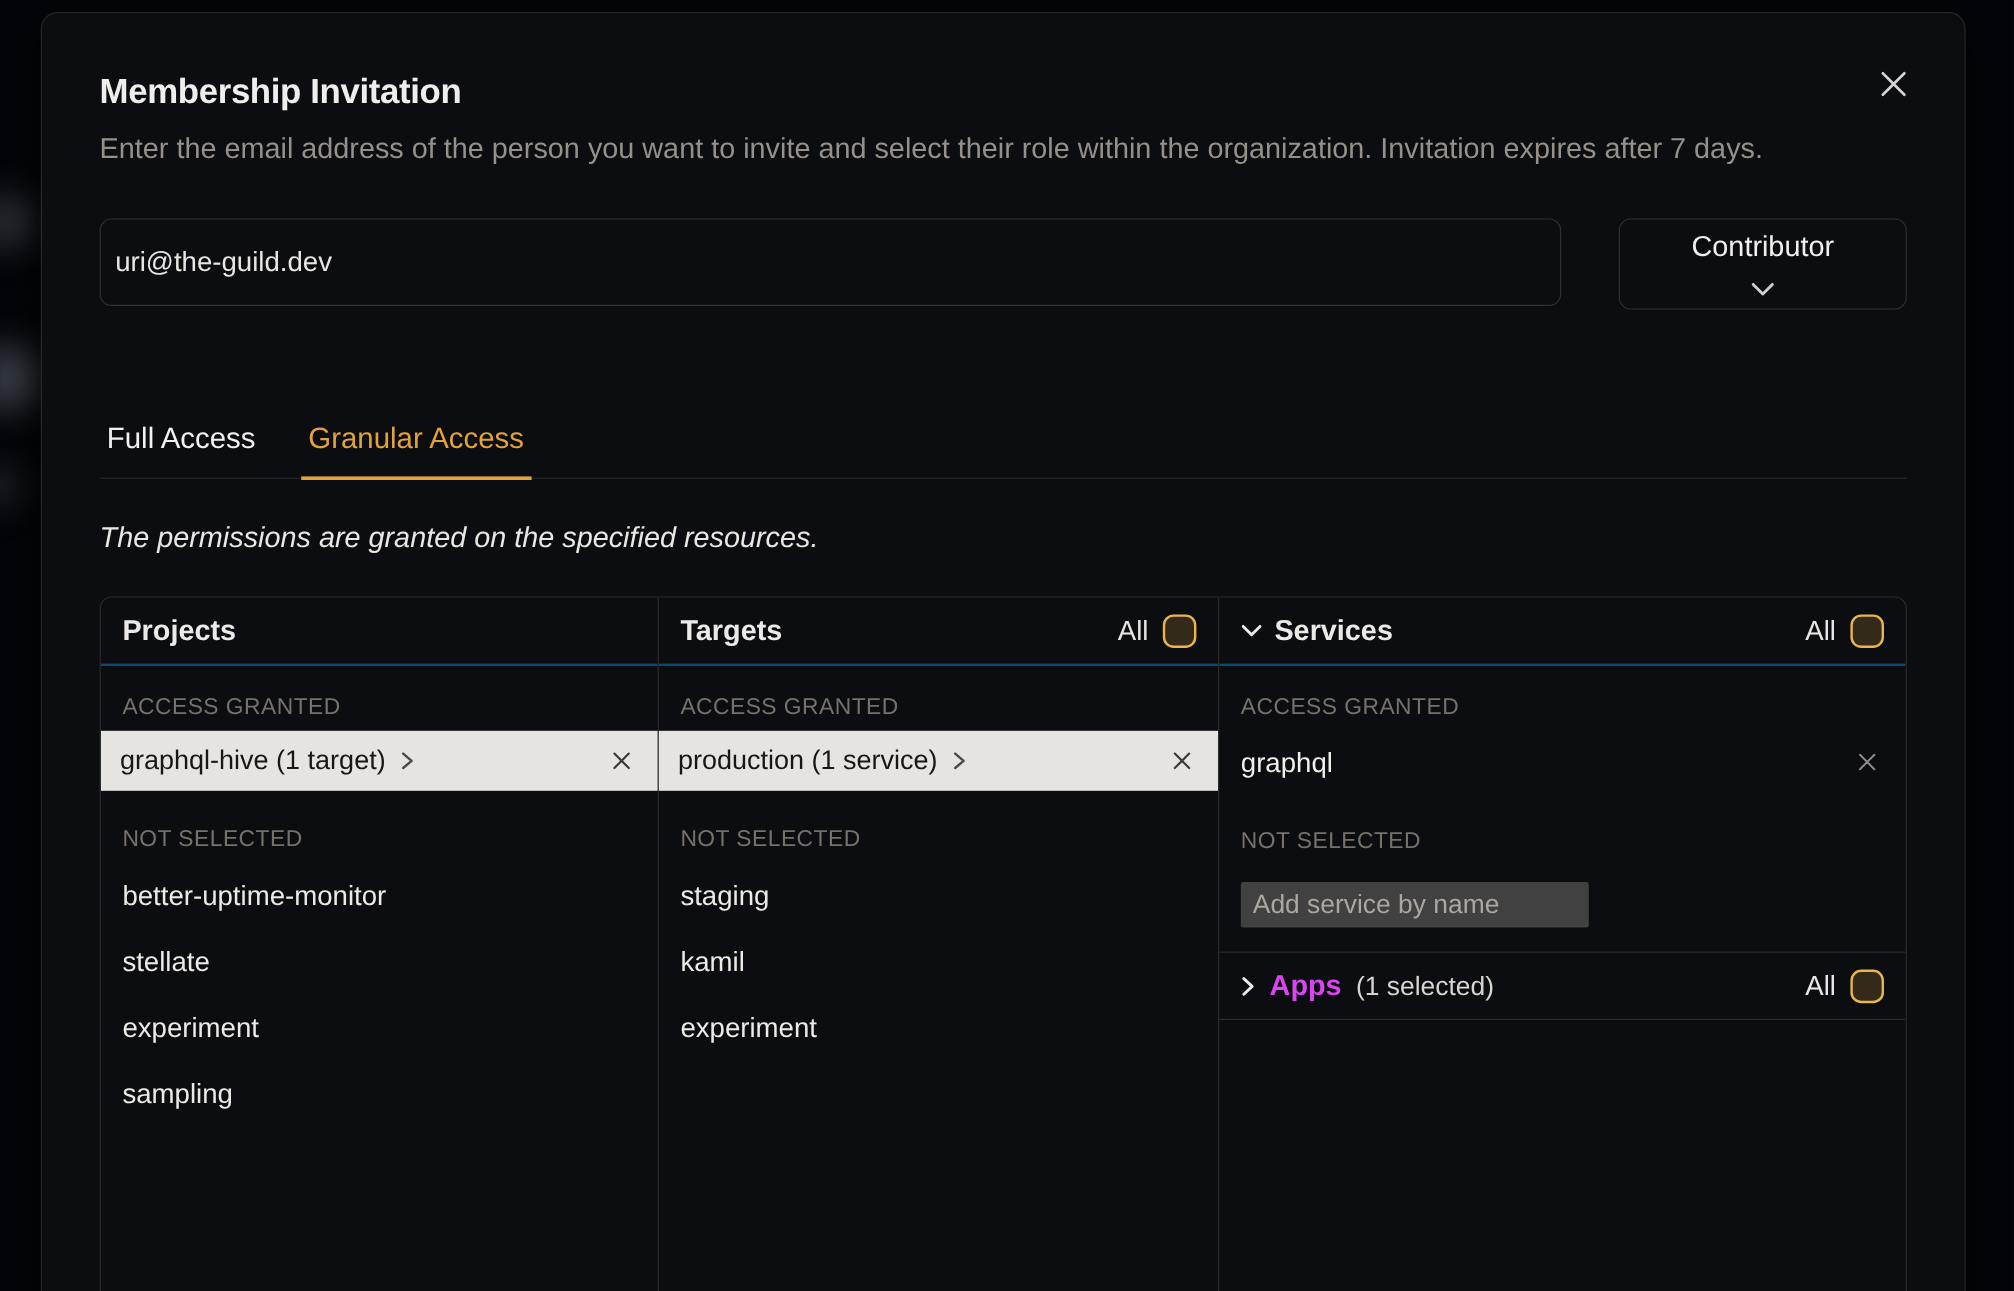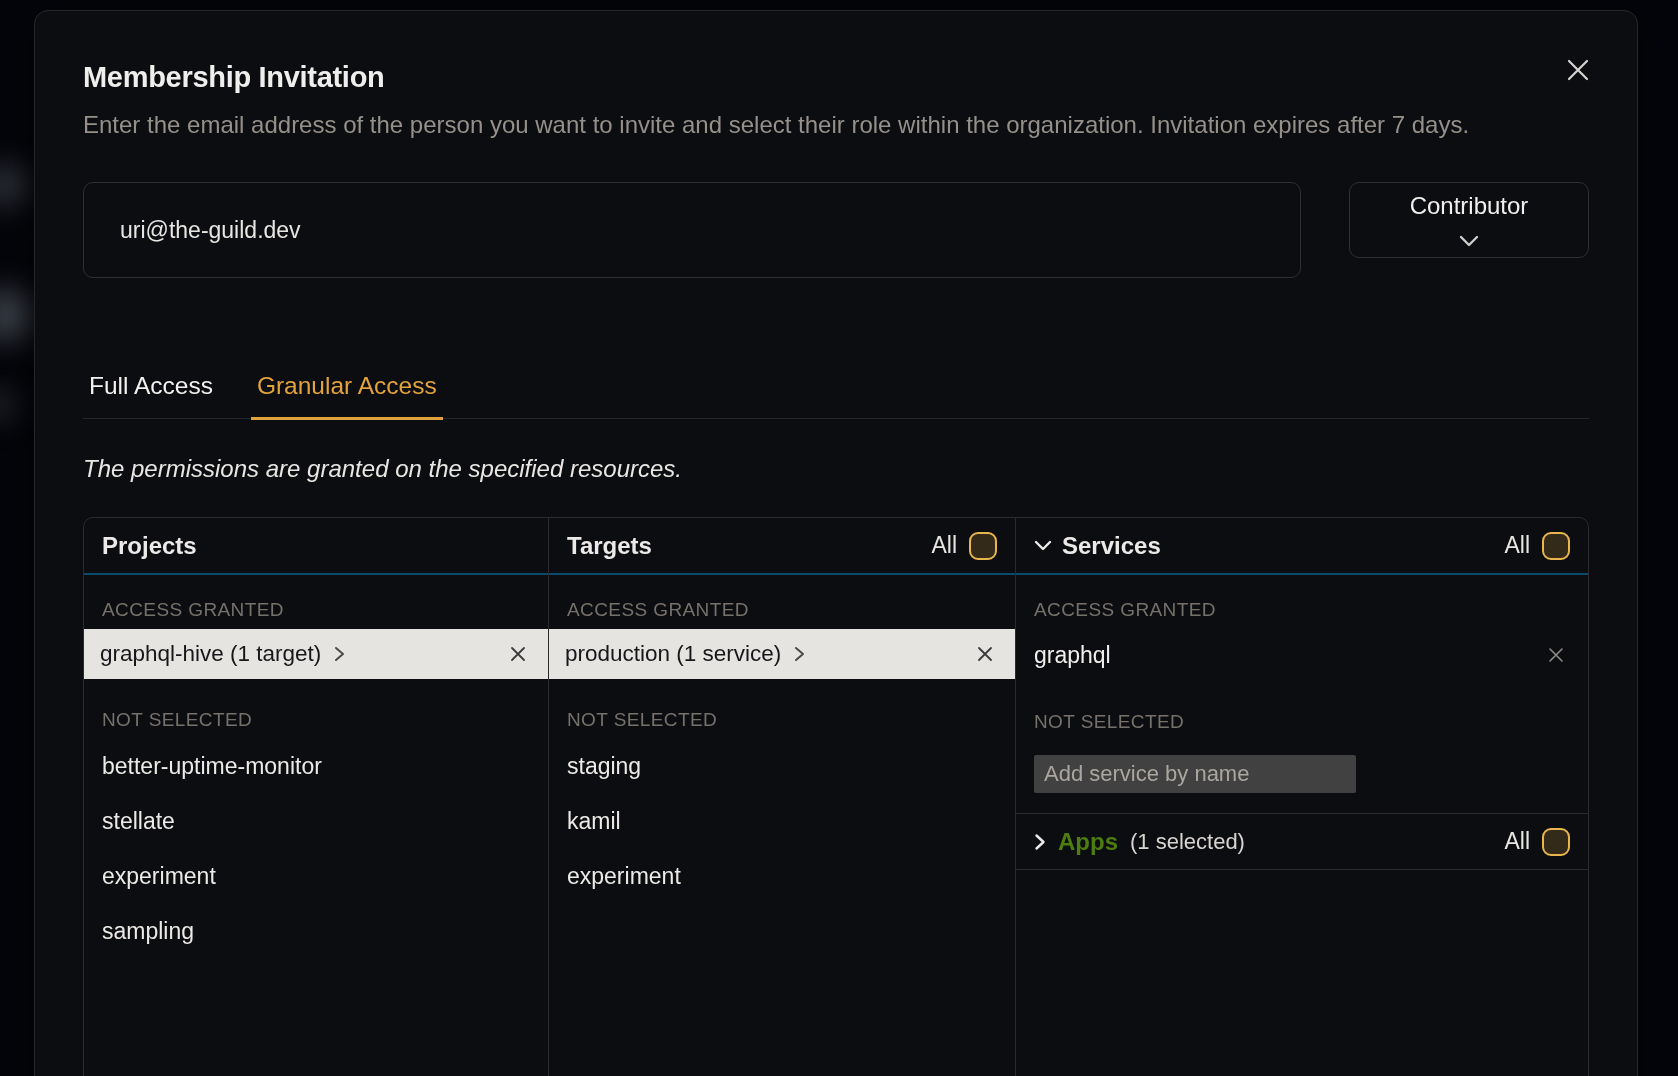--- a/index.html
+++ b/index.html
@@ -30,22 +30,22 @@
   .modal-title {
     padding-top:50px; font-size:29px; font-weight:700; color:#efeeed;
     letter-spacing:-0.3px;
   }
   .modal-desc {
     margin-top:14px; font-size:24px; line-height:34px; color:#95908a;
     max-width:1502px;
   }
   .form-row { margin-top:40px; display:flex; gap:48px; }
   .email-input {
-    flex:1; height:96px; background:transparent; border:1px solid #303034;
-    border-radius:10px; color:#e8e6e3; font-size:23px; padding:0 36px;
+    flex:1; height:73px; background:transparent; border:1px solid #303034;
+    border-radius:10px; color:#e8e6e3; font-size:23px; padding:0 12px;
     font-family:"Liberation Sans", sans-serif; outline:none;
   }
   .role-select {
     width:240px; height:76px; background:transparent; border:1px solid #303034;
     border-radius:10px; display:flex; align-items:center; justify-content:center;
     gap:14px; cursor:pointer; color:#f0efed; font-size:24px; font-weight:500;flex-direction:column;
   }
   .tabs { margin-top:94px; display:flex; gap:32px; border-bottom:1px solid #26262a; }
   .tab {
     padding:0 6px 17px 6px; font-size:24.5px; font-weight:400; cursor:pointer;
@@ -88,31 +88,31 @@
   .remove-btn {
     margin-left:auto; background:none; border:none; cursor:pointer;
     width:28px; height:28px; display:flex; align-items:center; justify-content:center;
   }
   .list-item { padding:14px 18px; font-size:23px; color:#eceae7; cursor:pointer; }
   .granted-service-row {
     display:flex; align-items:center; padding:12px 18px; gap:12px;
   }
   .granted-service-row .row-label { font-size:23px; color:#f0efec; }
   .add-service-input {
-    margin:14px 18px 0 18px; width:322px; height:38px; background:#414141;
+    margin:14px 18px 0 18px; width:290px; height:38px; background:#414141;
     border:none; border-radius:2px; color:#0ea5e9; font-size:22px; padding:0 10px;
     font-family:"Liberation Sans", sans-serif; outline:none;
   }
   .add-service-input::placeholder { color:#aba69f; }
   .services-body { border-bottom:1px solid #2b2b2e; padding-bottom:20px; }
   .apps-row {
     height:56px; min-height:56px; display:flex; align-items:center;
     padding:0 18px; gap:12px; border-bottom:1px solid #2b2b2e; cursor:pointer;
   }
-  .apps-title { font-size:24px; font-weight:700; color:#4d7c0f; }
+  .apps-title { font-size:24px; font-weight:700; color:#d946ef; }
   .apps-count { font-size:22px; color:#d8d5d0; }
   svg { display:block; }
 </style>
 </head>
 <body>
 
 <div class="bg-blob blob1"></div>
 <div class="bg-blob blob2"></div>
 <div class="bg-blob blob3"></div>
 

